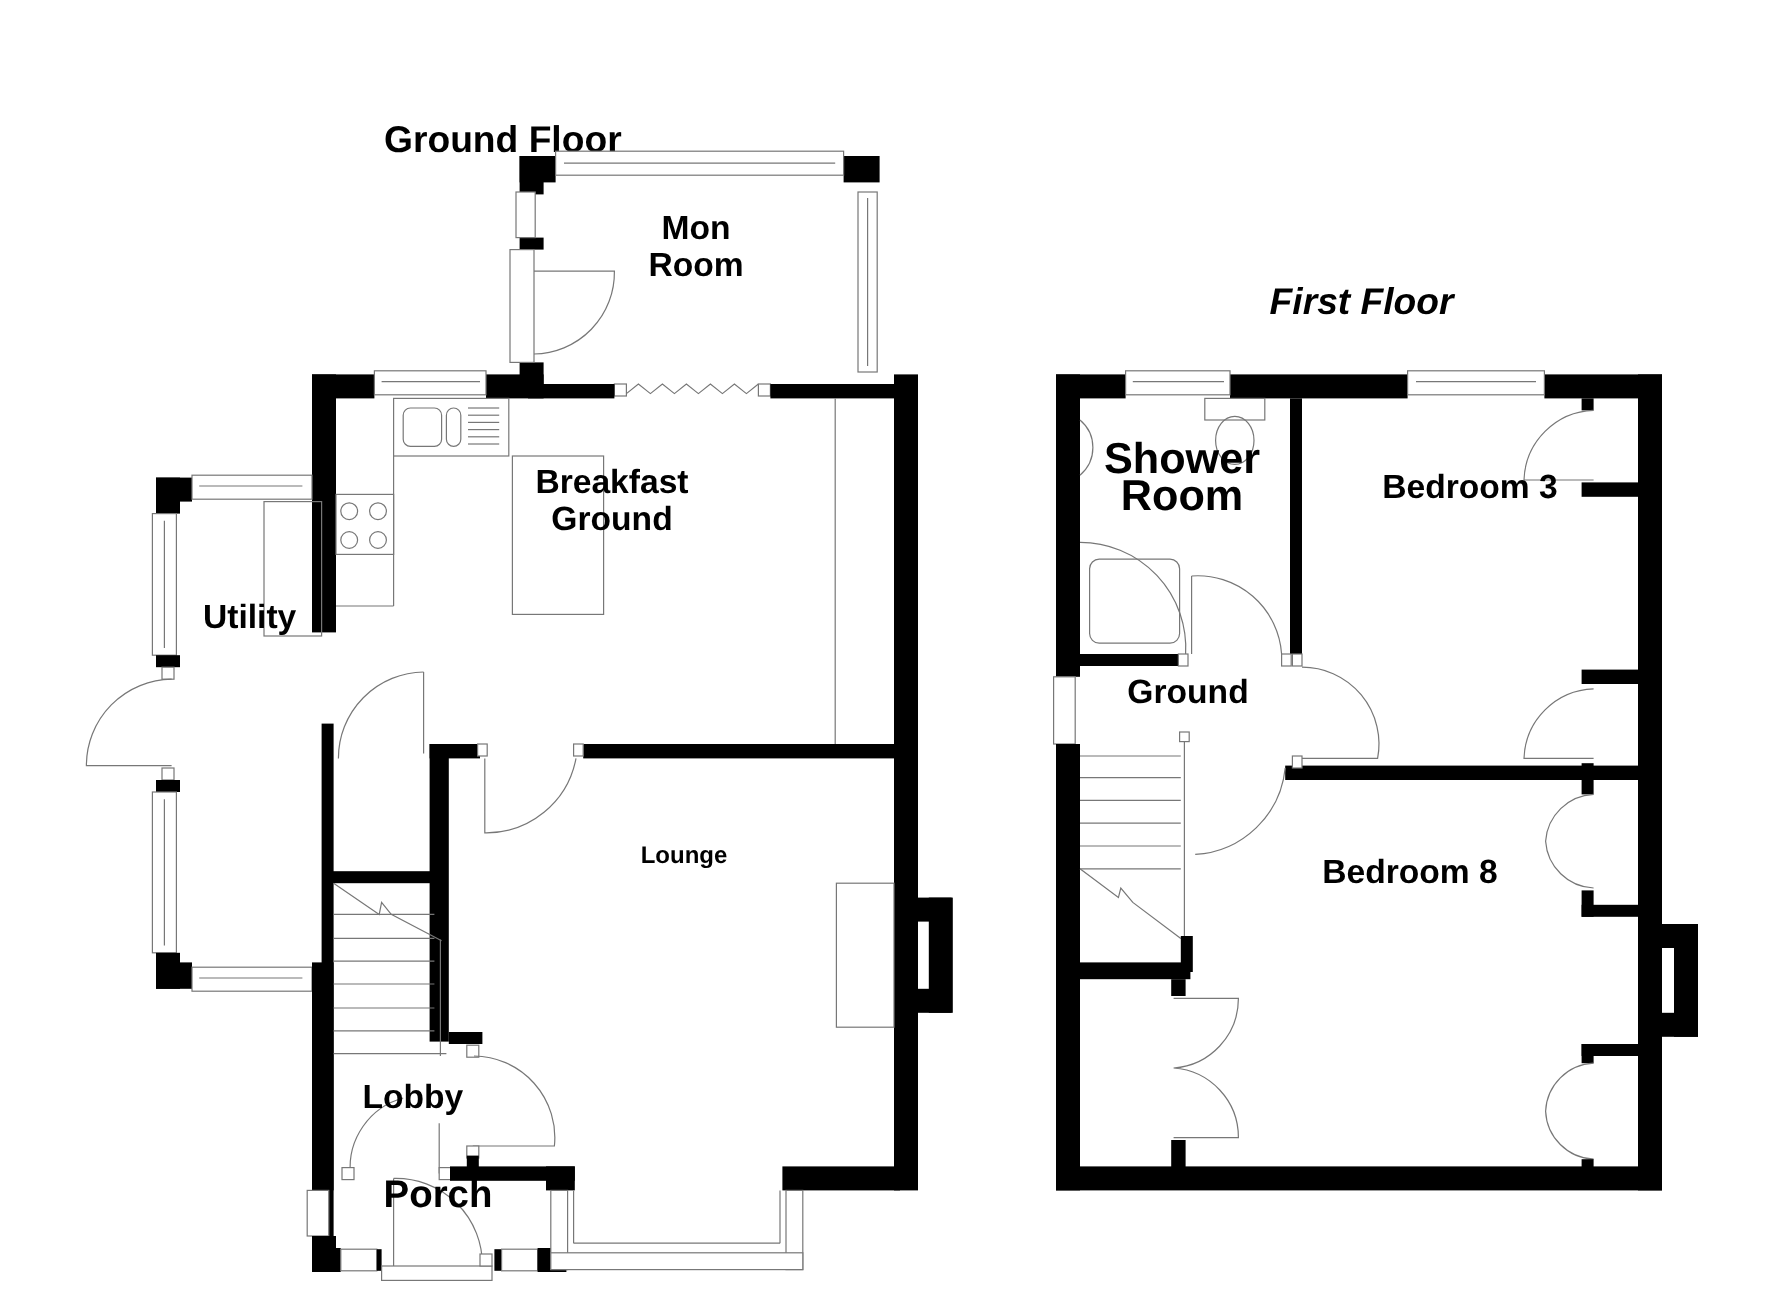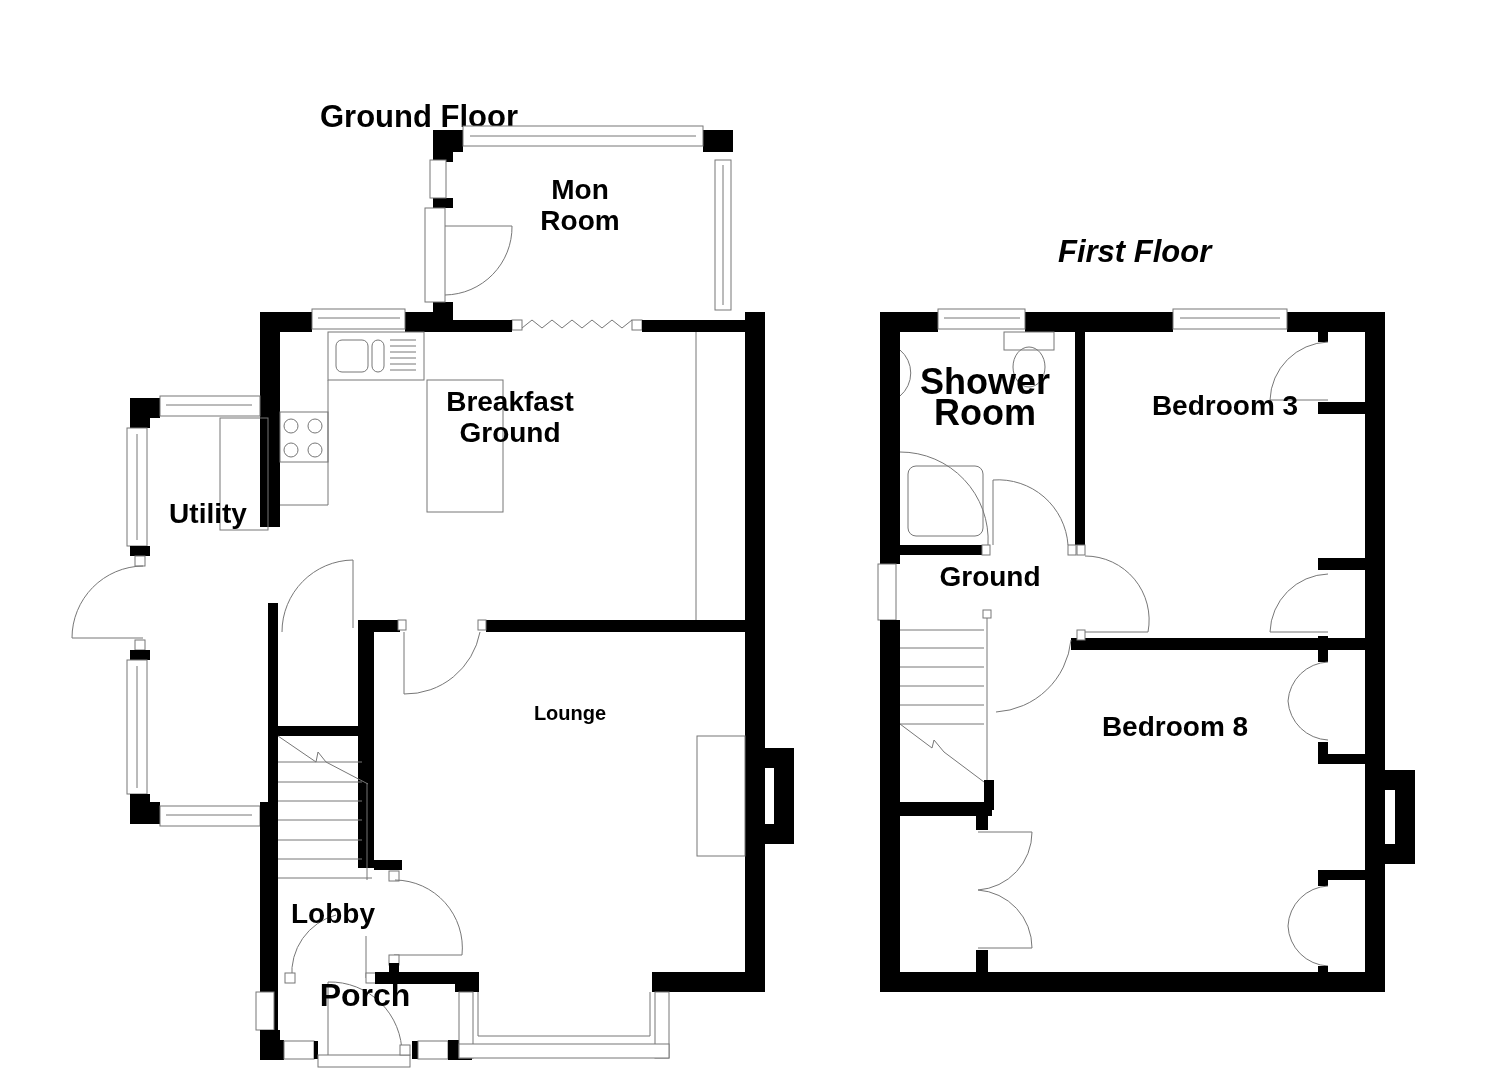--- a/index.html
+++ b/index.html
@@ -228,20 +228,20 @@
     <rect class="wall" x="976" y="950" width="12" height="24"></rect>
   </g>
 </svg>
 
 <div class="label" style="left:520px; top:174px; width:120px; font-size:28px;">Mon
 Room</div>
 <div class="label" style="left:420px; top:386px; width:180px; font-size:28px;">Breakfast
 Ground</div>
 <div class="label" style="left:150px; top:498px; width:116px; font-size:28px;">Utility</div>
 <div class="label" style="left:500px; top:698px; width:140px; font-size:20px;">Lounge</div>
-<div class="label" style="left:280px; top:898px; width:106px; font-size:28px;">Lobby</div>
+<div class="label" style="left:280px; top:898px; width:106px; font-size:28px;text-align:right;">Lobby</div>
 <div class="label" style="left:312px; top:980px; width:106px; font-size:32px;">Porch</div>
 
 <div class="label" style="left:920px; top:366px; width:130px; font-size:36px;">Shower
 Room</div>
 <div class="label" style="left:1130px; top:390px; width:190px; font-size:28px;">Bedroom 3</div>
 <div class="label" style="left:920px; top:561px; width:140px; font-size:28px;">Ground</div>
 <div class="label" style="left:1080px; top:711px; width:190px; font-size:28px;">Bedroom 8</div>
 
 </body></html>

